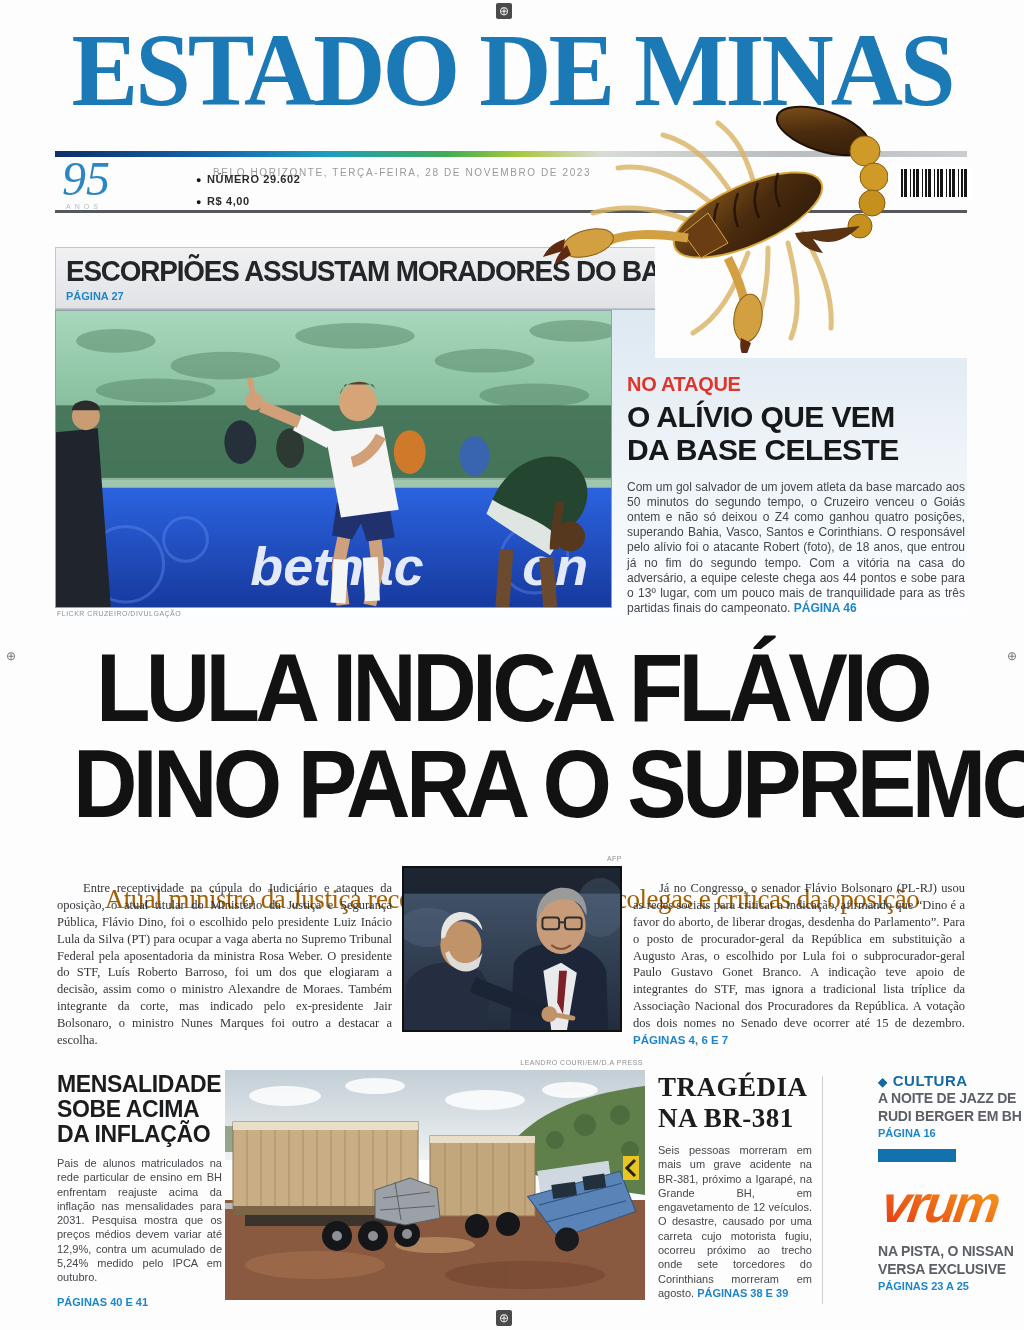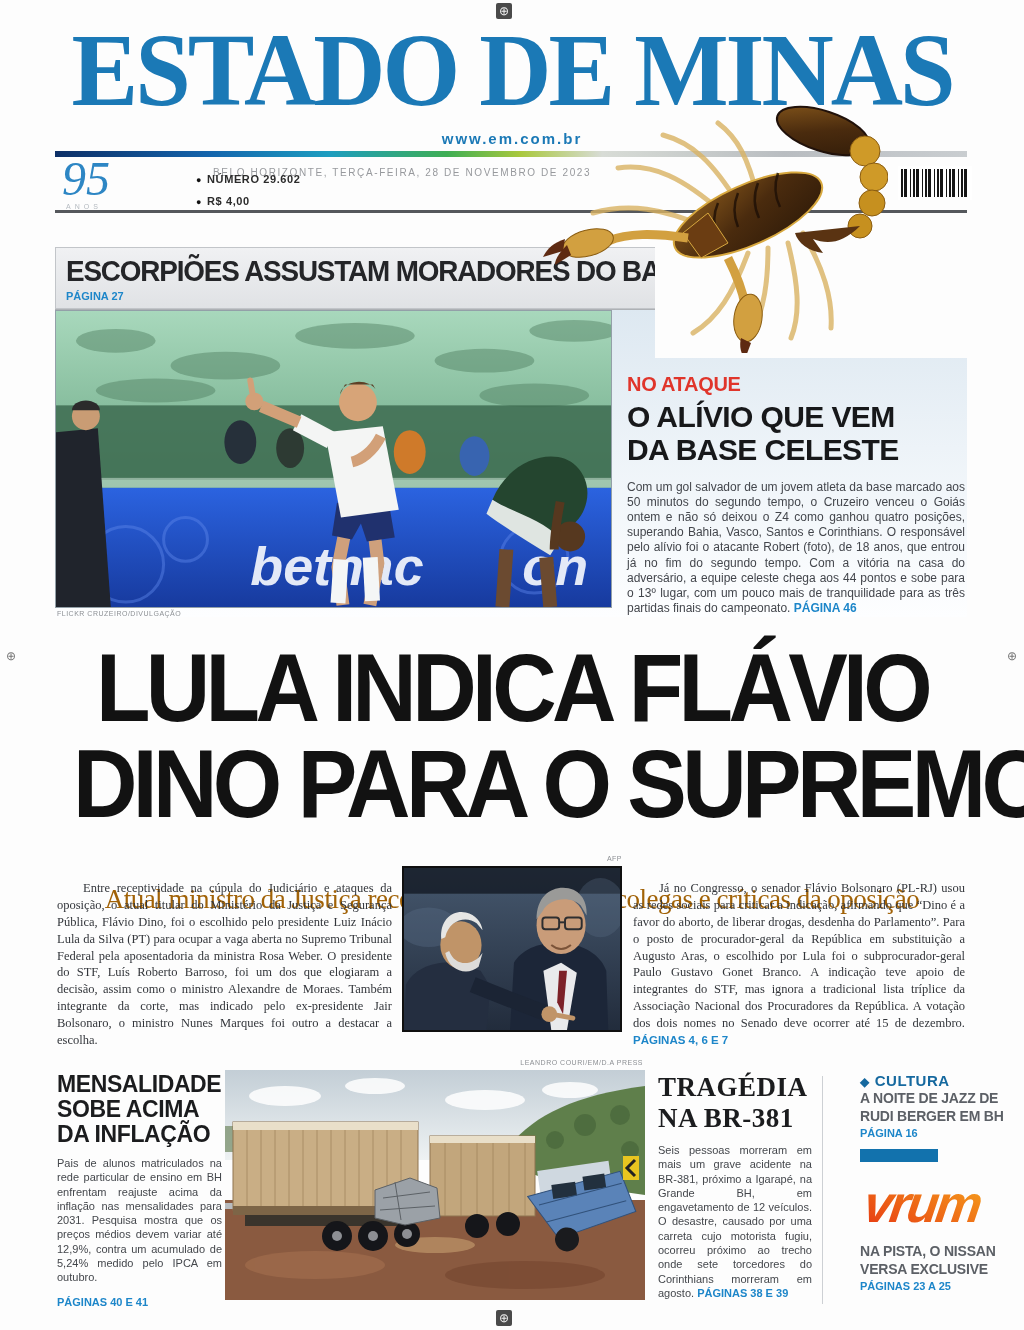--- a/index.html
+++ b/index.html
@@ -67,21 +67,20 @@
 <body>
 
 <div class="page">
 
   <div class="abs reg boxed" style="left:496px;top:3px;">⊕</div>
   <div class="abs reg boxed" style="left:496px;top:1310px;">⊕</div>
   <div class="abs reg" style="left:3px;top:648px;">⊕</div>
   <div class="abs reg" style="left:1004px;top:648px;">⊕</div>
 
   <div class="abs masthead-title" style="left:40px;top:20px;width:944px;">ESTADO DE MINAS</div>
-  <div class="abs website" style="left:40px;top:130px;width:944px;">www.em.com.br</div>
   <div class="abs rainbow" style="left:55px;top:151px;width:912px;height:6px;"></div>
 
   <div class="abs" style="left:62px;top:157px;">
     <div class="anniv-num">95</div>
     <div class="anniv-label">ANOS</div>
   </div>
   <div class="abs dateline" style="left:196px;top:167px;margin-left:17px;">BELO HORIZONTE, TERÇA-FEIRA, 28 DE NOVEMBRO DE 2023</div>
   <div class="abs edline" style="left:196px;top:173px;">
     <span class="bullet">●</span><span>NÚMERO 29.602</span>
   </div>
@@ -368,21 +367,21 @@
   <div class="abs" style="left:658px;top:1072px;width:154px;">
     <div class="serifslab">
       <span class="ln">TRAGÉDIA</span>
       <span class="ln">NA BR-381</span>
     </div>
     <p class="smallbody"><span>Seis pessoas morreram em mais um grave acidente na BR-381, próximo a Igarapé, na Grande BH, em engavetamento de 12 veículos. O desastre, causado por uma carreta cujo motorista fugiu, ocorreu próximo ao trecho onde sete torcedores do Corinthians morreram em agosto.</span> <span class="pageref">PÁGINAS 38 E 39</span></p>
   </div>
 
   <div class="abs vline" style="left:822px;top:1076px;height:228px;"></div>
 
-  <div class="abs" style="left:860px;top:1072px;width:133px;">
+  <div class="abs" style="left:878px;top:1072px;width:133px;">
     <div class="cult-label">
       <span class="dia">◆</span><span>CULTURA</span>
     </div>
     <div class="grayhead">
       <span class="ln">A NOITE DE JAZZ DE</span>
       <span class="ln">RUDI BERGER EM BH</span>
     </div>
     <div class="smallpage pageref">PÁGINA 16</div>
     <div class="bluebar"></div>
     <div style="margin-top:16px;">

